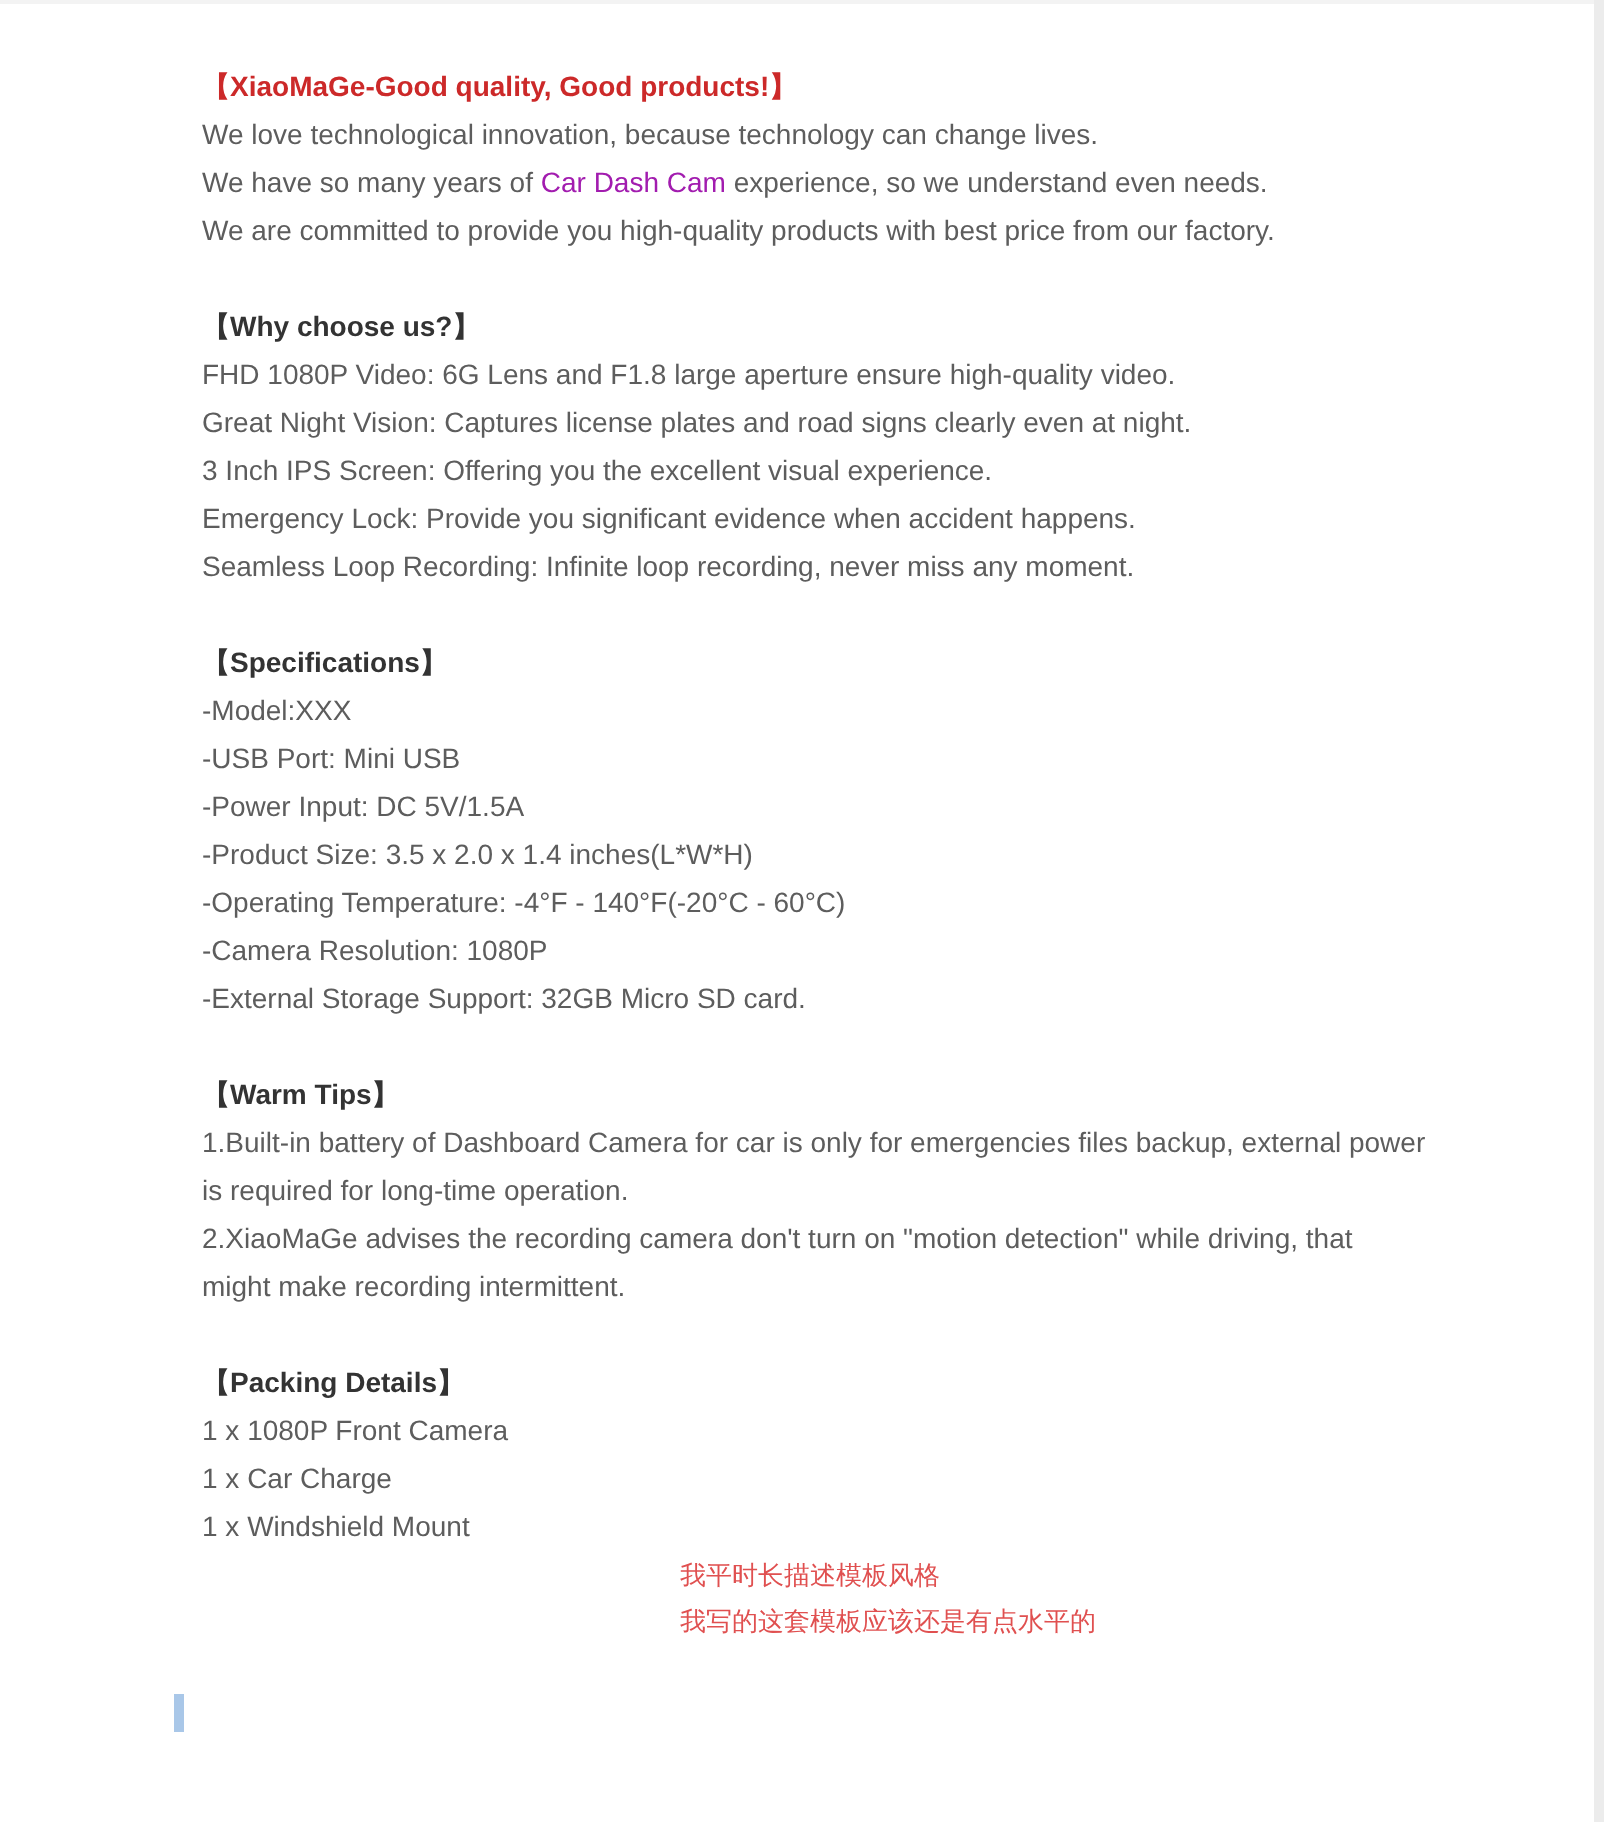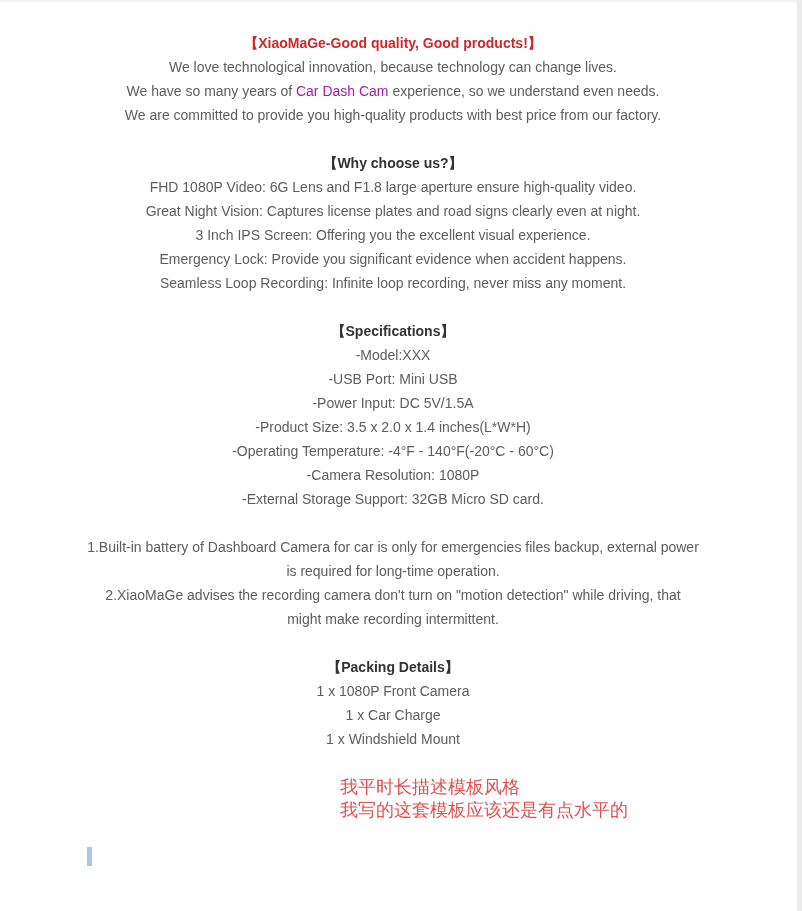--- a/index.html
+++ b/index.html
@@ -12,39 +12,38 @@
   }
   .top-edge {
     position: absolute; left: 0; top: 0; width: 802px; height: 2px;
     background: var(--edge, #f3f3f3);
   }
   .right-edge {
     position: absolute; right: 0; top: 0; width: 5px; height: 911px;
     background: var(--edge-strong, #ececec);
   }
   .doc {
-    position: absolute; left: 87px; top: 31px; width: 612px;
+    position: absolute; left: 101px; top: 31px; width: 612px;
     font-size: 14px; line-height: 24px;
     color: var(--body, #5d5d5d);
     cursor: text;
-    text-align: center;
   }
   .section { margin: 0 0 24px 0; }
   .section:last-child { margin-bottom: 0; }
   .section h3 {
     margin: 0; padding: 0;
     font-size: 14px; line-height: 24px; font-weight: bold;
     color: var(--heading, #333333);
   }
   .section h3.red { color: var(--red, #cc2929); }
   .section p { margin: 0; padding: 0; }
   .section p b { font-weight: normal; color: #a21caf; }
   .annotation {
     position: absolute; left: 340px; top: 776px;
-    font-size: 18px; line-height: 23px;
+    font-size: 13px; line-height: 23px;
     color: var(--annotation, #e05050);
     white-space: nowrap;
   }
   .caret {
     position: absolute; left: 87px; top: 847px;
     width: 5px; height: 19px;
     background: var(--caret, #a9c7e8);
   }
 </style>
 </head>
@@ -76,20 +75,21 @@
     <p>-Model:XXX</p>
     <p>-USB Port: Mini USB</p>
     <p>-Power Input: DC 5V/1.5A</p>
     <p>-Product Size: 3.5 x 2.0 x 1.4 inches(L*W*H)</p>
     <p>-Operating Temperature: -4°F - 140°F(-20°C - 60°C)</p>
     <p>-Camera Resolution: 1080P</p>
     <p>-External Storage Support: 32GB Micro SD card.</p>
   </div>
 
   <div class="section">
+    <h3>【Warm Tips】</h3>
     <p>1.Built-in battery of Dashboard Camera for car is only for emergencies files backup, external power is required for long-time operation.</p>
     <p>2.XiaoMaGe advises the recording camera don't turn on "motion detection" while driving, that might make recording intermittent.</p>
   </div>
 
   <div class="section">
     <h3>【Packing Details】</h3>
     <p>1 x 1080P Front Camera</p>
     <p>1 x Car Charge</p>
     <p>1 x Windshield Mount</p>
   </div>

